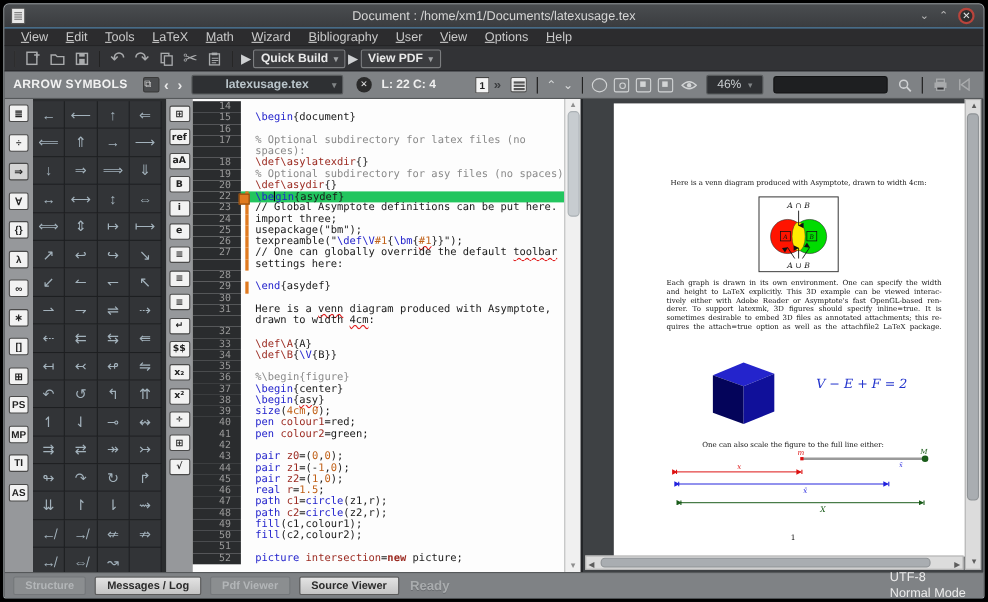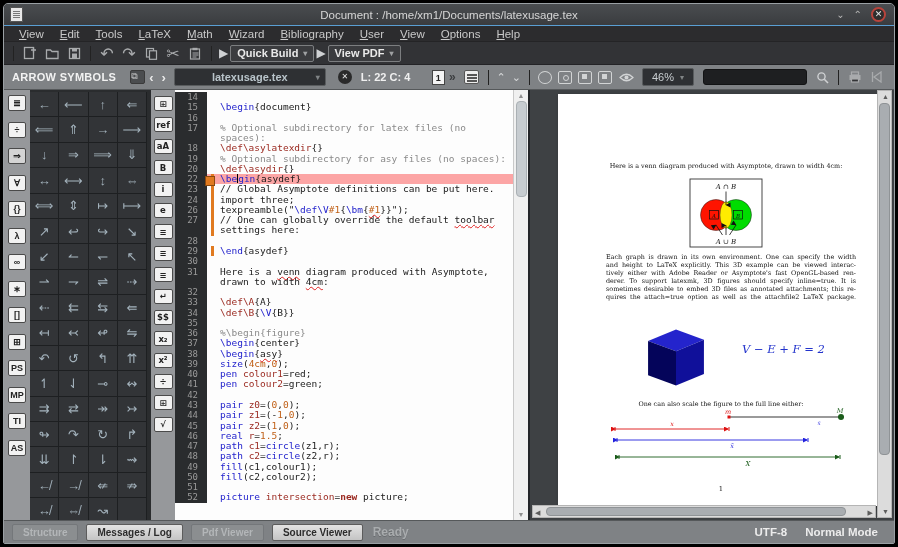--- a/index.html
+++ b/index.html
@@ -35,21 +35,21 @@
   .drop-btn{height:17px;border:1px solid #7c7e80;background:#3b3c3f;color:#e9e9e9;
     font-size:11px;font-weight:bold;display:flex;align-items:center;padding:0 6px;border-radius:2px;}
   .drop-btn .dar{font-size:8px;color:#9fa1a3;margin-left:5px;}
   
   #row2{position:absolute;left:0;top:61px;right:0;height:25px;background:#7f8285;
     display:flex;align-items:center;border-bottom:1px solid #55585a;}
   #panel-title{color:#f2f2f2;font-size:11px;font-weight:bold;margin-left:8px;letter-spacing:.3px;}
   #detach-btn{width:15px;height:14px;background:#4b4d4f;border:1px solid #3a3a3a;color:#cfcfcf;
     font-size:9px;border-radius:2px;margin-left:14px;}
   .nav-ch{color:#ebebeb;font-size:13px;font-weight:bold;margin:0 4px;}
-  #file-drop{width:152px;height:18px;background:#2e3033;border:1px solid #595c5e;border-radius:2px;
+  #file-drop{width:138px;height:18px;background:#2e3033;border:1px solid #595c5e;border-radius:2px;
     color:#b9c4ca;font-size:11px;font-weight:bold;display:flex;align-items:center;justify-content:center;
     margin-left:4px;position:relative;}
   #file-drop .dar{position:absolute;right:5px;color:#808486;font-size:8px;}
   #doc-close{width:14px;height:14px;border-radius:50%;background:#2a2a2a;color:#e3e3e3;font-size:8px;
     line-height:14px;text-align:center;margin-left:12px;}
   #cursor-pos{color:#f0f0f0;font-size:11px;margin-left:9px;white-space:nowrap;font-weight:bold;}
   #row2 .right{margin-left:auto;display:flex;align-items:center;margin-right:6px;}
   .pg-ico{width:13px;height:15px;background:#f4f4f4;border:1px solid #444;font-size:9px;font-weight:bold;
     color:#222;text-align:center;line-height:14px;}
   .gg{color:#3c3e40;font-size:12px;font-weight:bold;margin:0 4px;}
@@ -78,24 +78,24 @@
     display:flex;align-items:center;justify-content:center;background:#323437;}
   #editstrip{position:absolute;left:147px;top:0;width:24px;bottom:0;background:#96989b;
     display:flex;flex-direction:column;align-items:center;padding-top:6px;gap:6.4px;}
   .ebtn{width:19px;height:15px;background:#f2f2f2;border:1px solid #4a4a4a;border-radius:2px;
     font-size:8.5px;font-weight:bold;color:#222;display:flex;align-items:center;justify-content:center;
     font-family:"DejaVu Sans",sans-serif;}
   
   #editor{position:absolute;left:171px;top:0;width:338px;bottom:0;background:#fdfdfd;overflow:hidden;}
   #edrows{position:absolute;left:0;top:2px;right:0;font-family:"DejaVu Sans Mono",monospace;}
   .ed-row{height:10.28px;line-height:10.3px;display:flex;white-space:pre;font-size:9.5px;}
-  .gut{width:32px;background:#2a2c2e;color:#9a9a9a;font-size:9px;text-align:right;
+  .gut{width:44px;background:#2a2c2e;color:#9a9a9a;font-size:9px;text-align:right;
     padding-right:9px;flex:none;position:relative;}
   .code{flex:1;padding-left:13px;position:relative;color:#1a1a1a;}
-  .ed-row.cur .code{background:#fca5a5;}
+  .ed-row.cur .code{background:#22c55e;}
   .ed-row.mark .gut::after{content:"";position:absolute;right:-8px;top:1.5px;width:8px;height:8px;
     background:var(--accent);border:1px solid #8a4a10;z-index:3;}
   .ed-row.env .code::before{content:"";position:absolute;left:4px;top:0;bottom:0;width:2.5px;
     background:var(--accent);}
   .c-kw{color:var(--kw);}
   .c-def{color:var(--def);}
   .c-com{color:var(--com);}
   .c-num{color:var(--num);}
   .c-new{color:var(--def);font-weight:bold;}
   .c-sp{text-decoration:underline wavy var(--spell) 1px;text-underline-offset:1px;}
@@ -128,22 +128,22 @@
     border:1px solid #8f9396;border-radius:4px;}
   .sarr{position:absolute;color:#5d5d5d;font-size:7px;}
   
   #statusbar{position:absolute;left:0;bottom:0;right:0;height:23px;background:#7f8285;
     border-top:1px solid #55585a;display:flex;align-items:center;}
   .sbtn{height:17px;border-radius:2px;font-size:10px;font-weight:bold;padding:0 10px;
     display:flex;align-items:center;margin-left:8px;}
   .sbtn.off{background:#8b8e90;color:#b3b6b8;border:1px solid #74777a;}
   .sbtn.on{background:linear-gradient(#e3e3e3,#c4c4c4);color:#2b2b2b;border:1px solid #5c5c5c;}
   #ready{color:#a9acae;font-size:12px;font-weight:bold;margin-left:10px;text-shadow:0 1px 0 #6a6d70;}
-  #sb-right{margin-left:auto;display:flex;gap:18px;margin-right:16px;color:#ececec;
-    font-size:11.5px;font-weight:bold;}
+  #sb-right{margin-left:auto;display:flex;gap:3px;margin-right:16px;color:#ececec;
+    font-size:11.5px;font-weight:normal;flex-direction:column;}
   svg text{font-family:"DejaVu Serif",serif;}
 </style>
 </head>
 <body>
 
 <div id="win">
 
   <div id="titlebar">
     <div id="app-icon"></div>
     <div id="title-text">Document : /home/xm1/Documents/latexusage.tex</div>
@@ -389,20 +389,21 @@
           <div class="ed-row"><span class="gut">15</span><span class="code"><span class="c-kw">\begin</span><span class="c-txt">{document}</span></span></div>
           <div class="ed-row"><span class="gut">16</span><span class="code"></span></div>
           <div class="ed-row"><span class="gut">17</span><span class="code"><span class="c-com">% Optional subdirectory for latex files (no</span></span></div>
           <div class="ed-row"><span class="gut"></span><span class="code"><span class="c-com">spaces):</span></span></div>
           <div class="ed-row"><span class="gut">18</span><span class="code"><span class="c-def">\def\asylatexdir</span><span class="c-txt">{}</span></span></div>
           <div class="ed-row"><span class="gut">19</span><span class="code"><span class="c-com">% Optional subdirectory for asy files (no spaces):</span></span></div>
           <div class="ed-row"><span class="gut">20</span><span class="code"><span class="c-def">\def\asydir</span><span class="c-txt">{}</span></span></div>
           <div class="ed-row cur mark env"><span class="gut">22</span><span class="code"><span class="c-kw">\be</span><span class="c-caret"></span><span class="c-kw">gin</span><span class="c-txt">{asydef}</span></span></div>
           <div class="ed-row env"><span class="gut">23</span><span class="code"><span class="c-txt">// Global Asymptote definitions can be put here.</span></span></div>
           <div class="ed-row env"><span class="gut">24</span><span class="code"><span class="c-txt">import three;</span></span></div>
+          <div class="ed-row env"><span class="gut">25</span><span class="code"><span class="c-txt">usepackage("bm");</span></span></div>
           <div class="ed-row env"><span class="gut">26</span><span class="code"><span class="c-txt">texpreamble("</span><span class="c-kw">\def\V</span><span class="c-num">#1</span><span class="c-txt">{</span><span class="c-kw">\bm</span><span class="c-txt">{</span><span class="c-num c-sp">#1</span><span class="c-txt">}}");</span></span></div>
           <div class="ed-row env"><span class="gut">27</span><span class="code"><span class="c-txt">// One can globally override the default </span><span class="c-txt c-sp">toolbar</span></span></div>
           <div class="ed-row env"><span class="gut"></span><span class="code"><span class="c-txt">settings here:</span></span></div>
           <div class="ed-row env"><span class="gut">28</span></div>
           <div class="ed-row env"><span class="gut">29</span><span class="code"><span class="c-kw">\end</span><span class="c-txt">{asydef}</span></span></div>
           <div class="ed-row"><span class="gut">30</span><span class="code"></span></div>
           <div class="ed-row"><span class="gut">31</span><span class="code"><span class="c-txt">Here is a </span><span class="c-txt c-sp">venn</span><span class="c-txt"> diagram produced with Asymptote,</span></span></div>
           <div class="ed-row"><span class="gut"></span><span class="code"><span class="c-txt">drawn to width </span><span class="c-txt c-sp">4cm</span><span class="c-txt">:</span></span></div>
           <div class="ed-row"><span class="gut">32</span><span class="code"></span></div>
           <div class="ed-row"><span class="gut">33</span><span class="code"><span class="c-def">\def\A</span><span class="c-txt">{A}</span></span></div>

